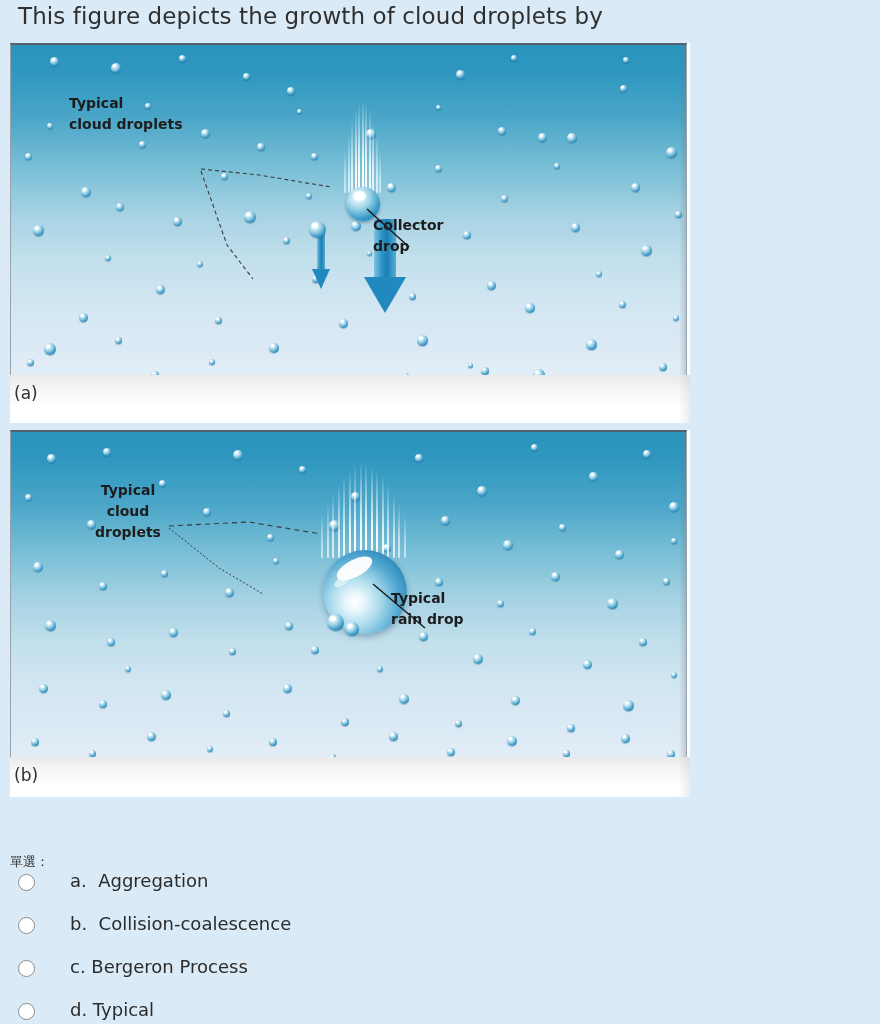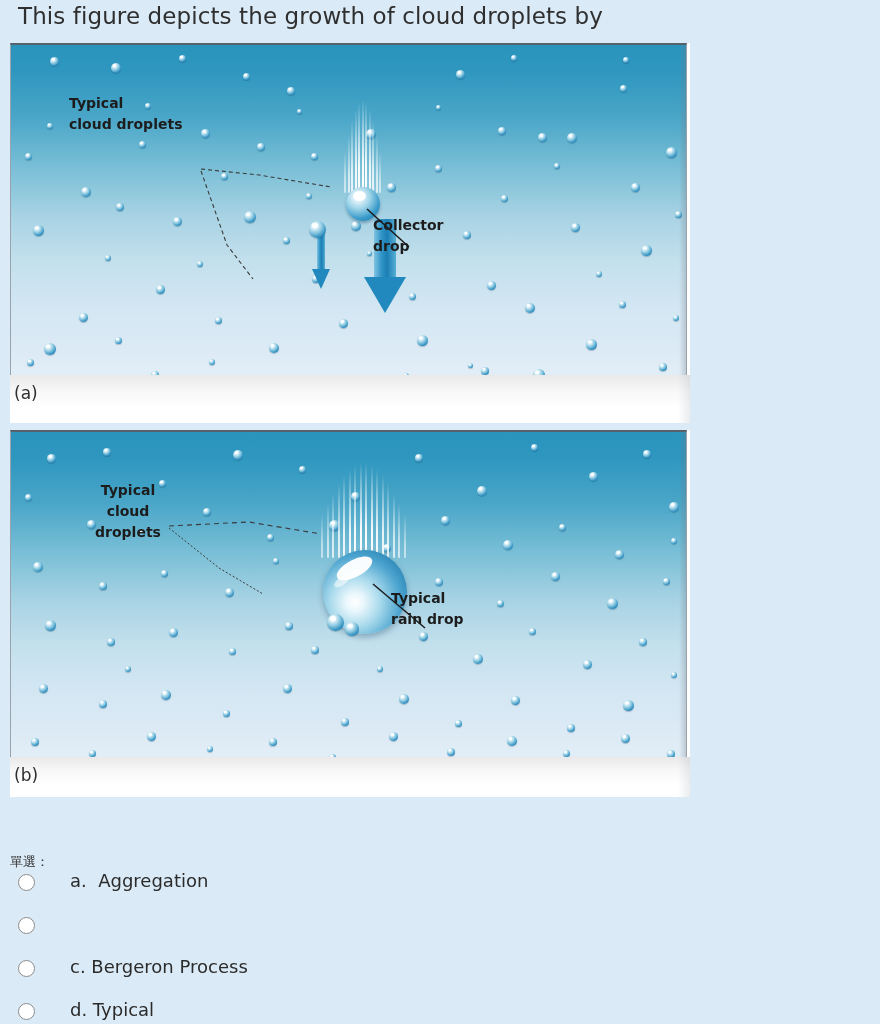--- a/index.html
+++ b/index.html
@@ -515,20 +515,21 @@
 <div id="answers-block">
   <div id="answers-heading">單選：</div>
 
   <div class="answer-row" style="top:38px;">
     <span class="radio"></span>
     <span class="answer-label">a.  Aggregation</span>
   </div>
 
   <div class="answer-row" style="top:81px;">
     <span class="radio"></span>
+    <span class="answer-label">b.  Collision-coalescence</span>
   </div>
 
   <div class="answer-row" style="top:124px;">
     <span class="radio"></span>
     <span class="answer-label">c. Bergeron Process</span>
   </div>
 
   <div class="answer-row" style="top:167px;">
     <span class="radio"></span>
     <span class="answer-label">d. Typical</span>

